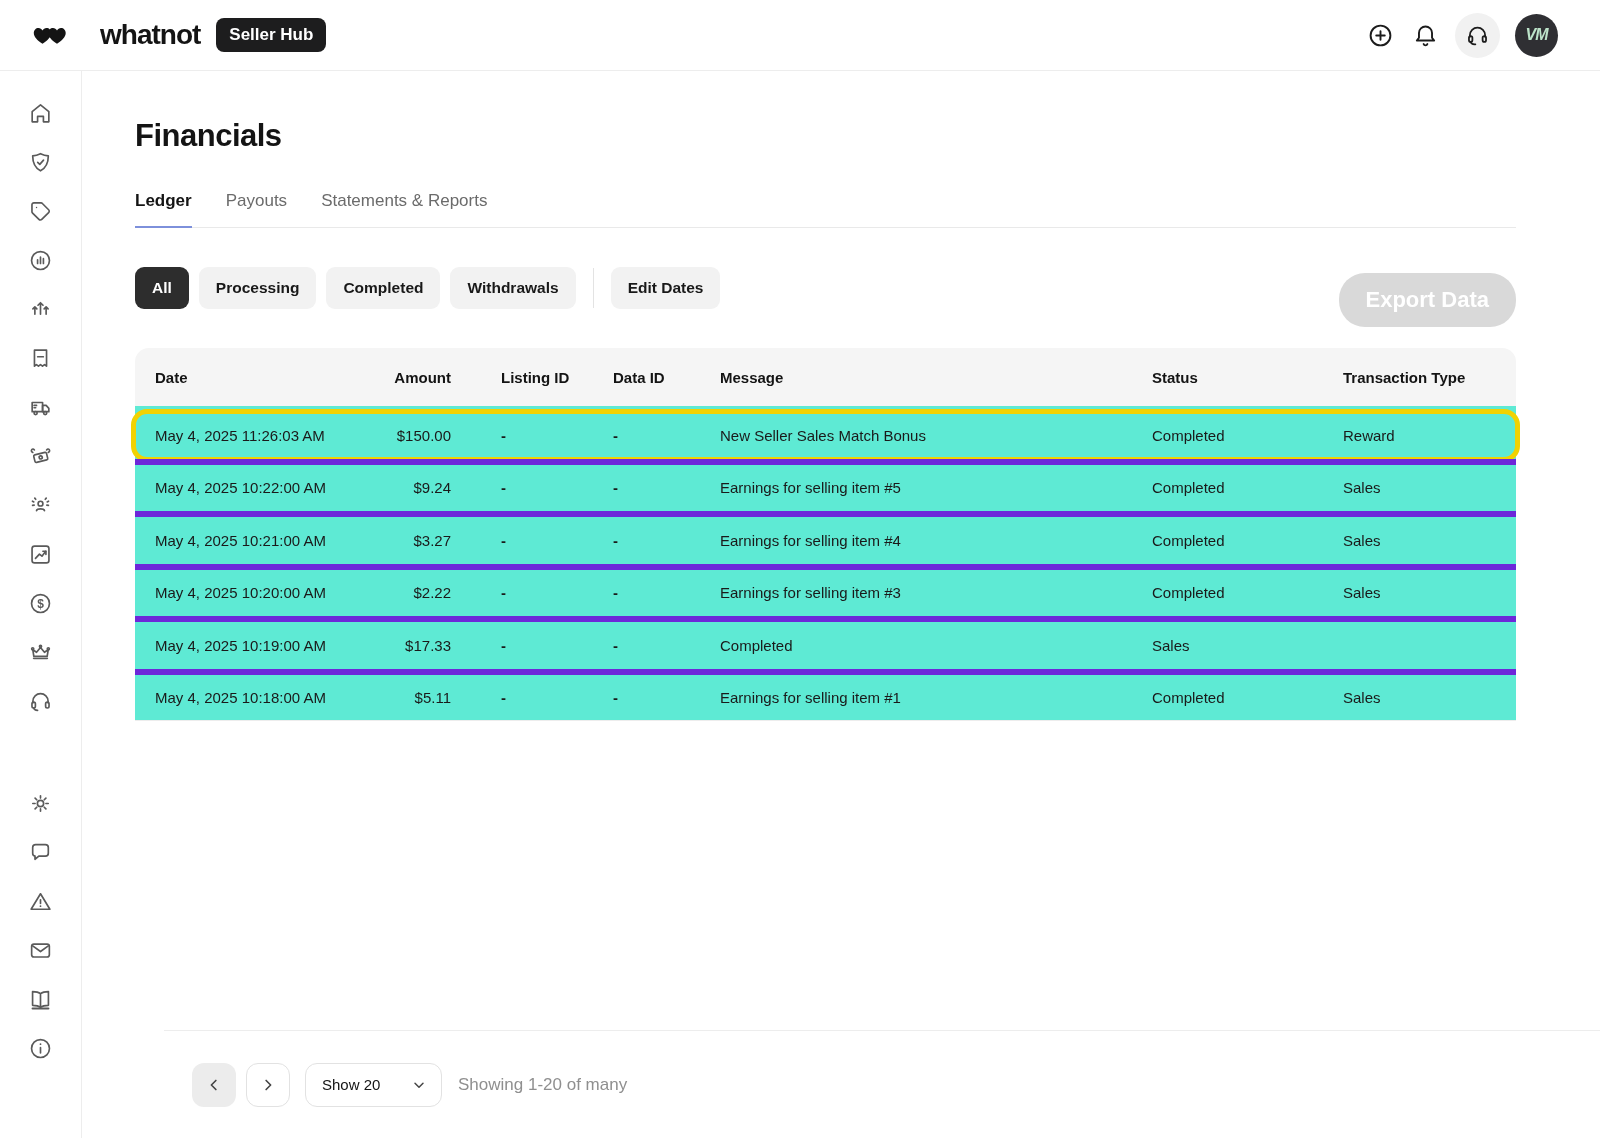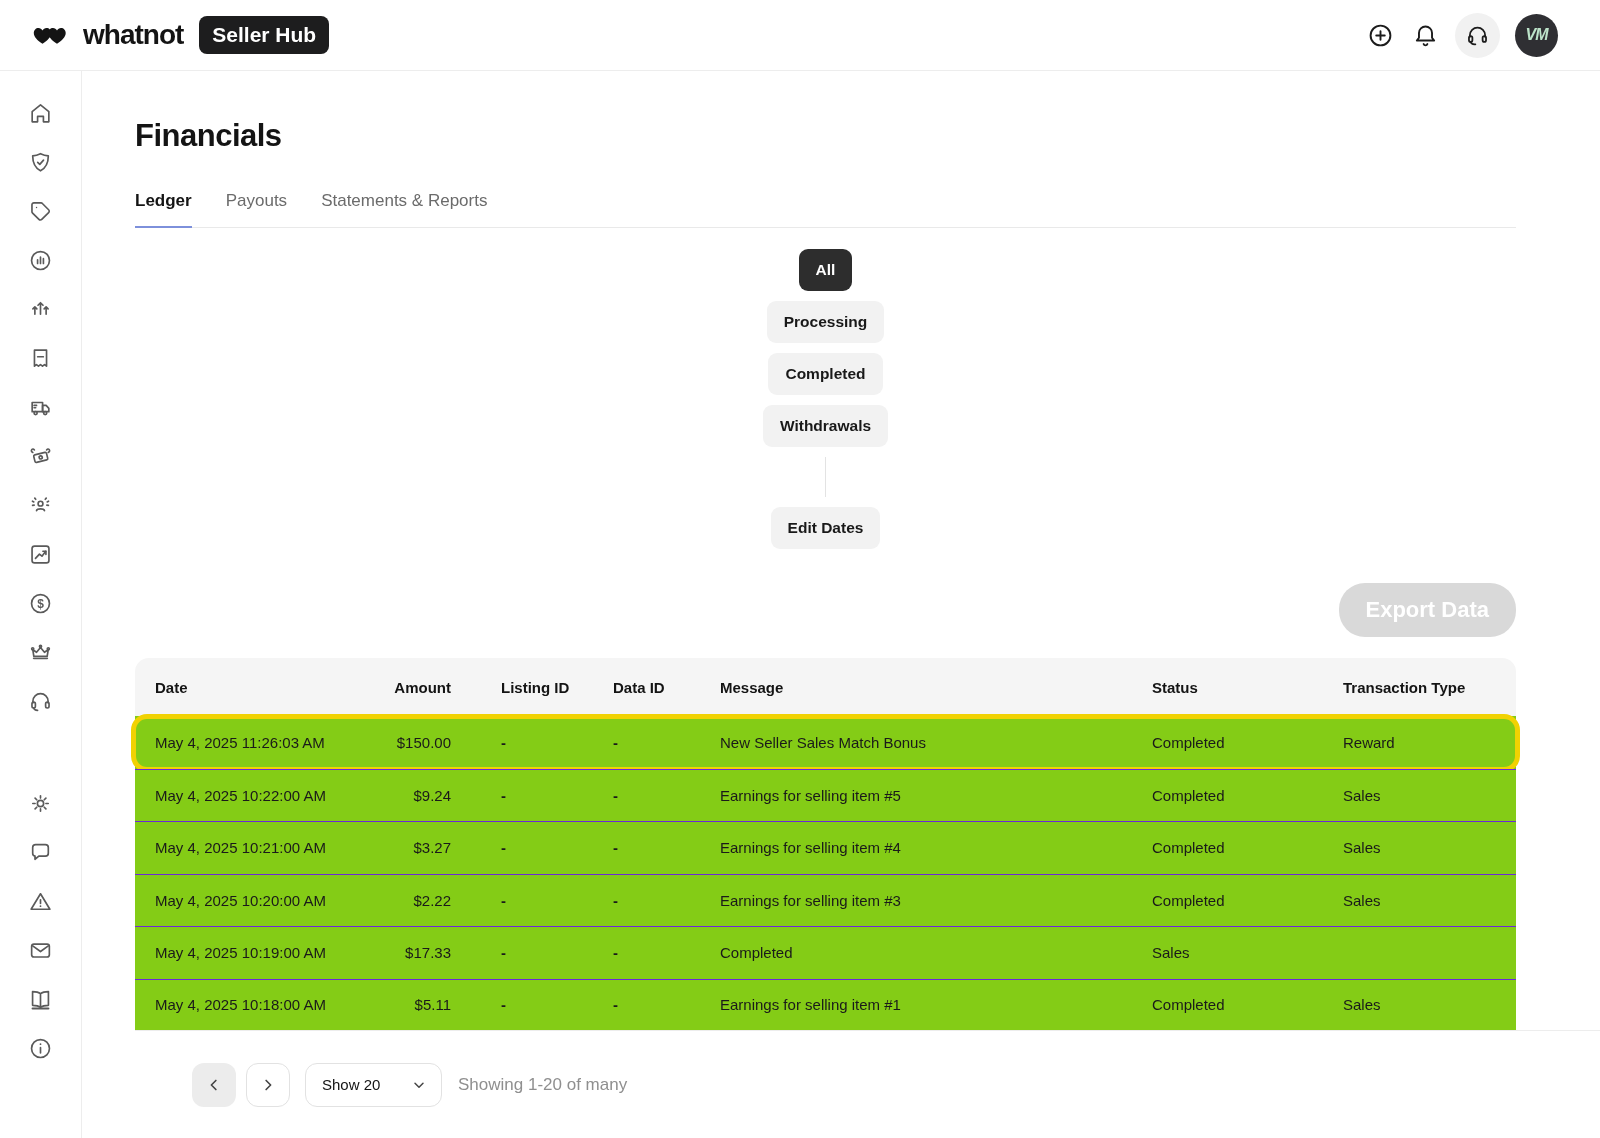--- a/index.html
+++ b/index.html
@@ -2,24 +2,24 @@
 <html style="--accent-underline: #7D90DB; --amount-green: #3E9E52; --highlight-yellow: #F1D202; --badge-black: #1D1D1E;"><head>
 <meta charset="utf-8">
 <style>
   * { margin:0; padding:0; box-sizing:border-box; }
   html,body { width:1600px; height:1138px; background:#fff; overflow:hidden;
     font-family:"Liberation Sans", sans-serif; color:#1a1a1a; }
 
   
   .topbar { height:71px; display:flex; align-items:center; padding-left:30px;
     border-bottom:1px solid #ededed; background:#fff; }
-  .logo-wrap { display:flex; align-items:center; gap:9px; }
+  .logo-wrap { display:flex; align-items:center; gap:26px; }
   .logo-text { font-size:28px; font-weight:800; letter-spacing:-1px; color:#141414; }
   .hub-badge { margin-left:16px; background:var(--badge-black,#1d1d1e); color:#fff;
-    font-size:21px; font-weight:700; padding:7px 13px; border-radius:8px;text-align:right; }
+    font-size:17px; font-weight:700; padding:7px 13px; border-radius:8px;text-align:right; }
   .topbar-right { margin-left:auto; margin-right:42px; display:flex; align-items:center; gap:15px; }
   .icon-btn { width:30px; height:30px; display:flex; align-items:center; justify-content:center;
     background:none; border:none; cursor:pointer; }
   .circle-btn { width:45px; height:45px; border-radius:50%; background:#f1f1f1; border:none;
     display:flex; align-items:center; justify-content:center; cursor:pointer; }
   .avatar { width:43px; height:43px; border-radius:50%; background:#2f2f33; border:none;
     display:flex; align-items:center; justify-content:center; color:#bce3c9;
     font-size:16px; font-weight:800; font-style:italic; letter-spacing:-1px; cursor:pointer; }
 
   
@@ -36,35 +36,35 @@
 
   .page-title { margin-top:47px; font-size:31px; font-weight:800; letter-spacing:-0.5px; color:#141414; }
 
   
   .tabs { margin-top:37px; display:flex; gap:34px; border-bottom:1px solid #e9e9e9; }
   .tab { font-size:17px; padding-bottom:15px; color:#6b6b6b; font-weight:500; cursor:pointer;
     border-bottom:2.5px solid transparent; margin-bottom:-1px; }
   .tab.active { color:#141414; font-weight:700; border-bottom-color:var(--accent-underline,#7d90db); }
 
   
-  .filter-row { margin-top:21px; display:flex; align-items:center; gap:10px;flex-direction:column; }
+  .filter-row { margin-top:21px; display:flex; align-items:center; gap:10px; }
   .pill { background:#f2f2f2; border:none; border-radius:9px; padding:12px 17px;
     font-size:15.5px; font-weight:600; color:#191919; cursor:pointer; font-family:inherit; }
   .pill.active { background:#2d2d2d; color:#fff; }
   .pill-divider { width:1px; height:40px; background:#e3e3e3; margin:0 7px; }
   .export-btn { margin-left:auto; background:#d9d9d9; color:#fff; border:none; border-radius:26px;
     padding:14px 27px; font-size:22px; font-weight:700; font-family:inherit; cursor:default;margin-top:24px; }
 
   
   .table { margin-top:21px; font-size:15px; }
   .t-head, .t-row { display:grid;
     grid-template-columns:220px 76px 162px 107px 432px 191px 1fr;
     align-items:center; padding:0 20px; }
   .t-head { height:58px; background:#f5f5f5; border-radius:14px 14px 0 0; font-weight:700; color:#141414; }
-  .t-row { height:52.5px; border-top:1px solid #6d28d9; position:relative; background:#84cc16; }
+  .t-row { height:52.5px; border-top:6px solid #6d28d9; position:relative; background:#5eead4; }
   .t-row:last-child { border-bottom:1px solid #ededed; }
   .t-row.hl { border-top-color:transparent; }
   .t-row.hl::after { content:""; position:absolute; top:-3px; bottom:-3px; left:-4px; right:-4px;
     border:5px solid var(--highlight-yellow,#f1d202); border-radius:16px; pointer-events:none; }
   .c-amount { text-align:right; color:var(--amount-green,#3e9e52); }
   .t-head .c-amount { color:#141414; }
   .c-listing { padding-left:50px; }
   .c-dash { font-weight:700; color:#141414; }
   .t-cell { color:#1a1a1a; }
 

